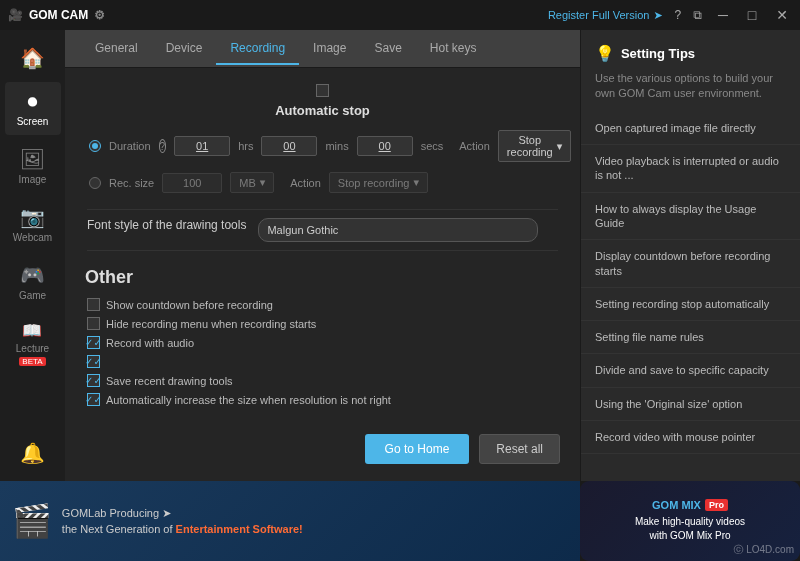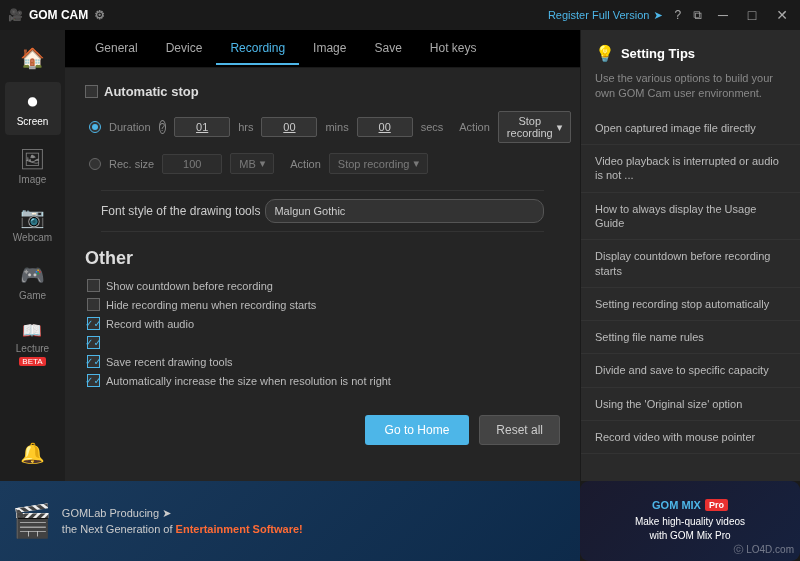--- a/index.html
+++ b/index.html
@@ -31,35 +31,35 @@
     }
     .sidebar-item.active { background: #2a2a2a; color: #fff; }
     .sidebar-icon { font-size: 20px; }
     .sidebar-label { font-size: 10px; text-align: center; }
 
     
     .center-content { flex: 1; background: #252525; display: flex; flex-direction: column; overflow: hidden; }
 
     
     .tab-bar {
-      background: #000000; display: flex; align-items: center; padding: 0 16px;
+      background: #404040; display: flex; align-items: center; padding: 0 16px;
       height: 38px; border-bottom: 1px solid #1a1a1a; flex-shrink: 0;
     }
     .tab {
       padding: 8px 14px; cursor: pointer; color: #aaa; font-size: 12px; border-bottom: 2px solid transparent;
     }
     .tab.active { color: #4db6e8; border-bottom: 2px solid #4db6e8; }
 
     
     .settings-panel { padding: 16px 20px; flex: 1; overflow-y: auto; }
 
     
     .section-header {
       display: flex; align-items: center; gap: 6px; margin-bottom: 12px;
-      font-size: 13px; font-weight: bold; color: #ddd;
+      font-size: 13px; font-weight: bold; color: #ddd; flex-direction: column;
     }
     .checkbox-box {
       width: 13px; height: 13px; border: 1px solid #666; background: #333;
       display: inline-block; flex-shrink: 0;
     }
 
     .auto-stop-row {
       display: flex; align-items: center; gap: 8px; margin-bottom: 10px; padding-left: 4px;
     }
     .radio-btn {
@@ -84,21 +84,21 @@
       font-size: 11px; border-radius: 2px; cursor: pointer; display: flex; align-items: center; gap: 4px;
     }
     .dropdown-btn:disabled { opacity: 0.5; cursor: default; }
     .info-icon {
       width: 14px; height: 14px; border-radius: 50%; border: 1px solid #888; color: #888;
       font-size: 10px; display: flex; align-items: center; justify-content: center; cursor: pointer;
     }
 
     
     .font-row {
-      display: flex; align-items: center; gap: 5px; margin: 16px 16px;
+      display: flex; align-items: flex-start; gap: 12px; margin: 16px 2px;
       padding: 8px 0; border-top: 1px solid #333; border-bottom: 1px solid #333;
     }
     .font-label { font-size: 12px; color: #ccc; white-space: nowrap; }
     .font-select {
       flex: 1; background: #333; border: 1px solid #555; color: #ccc; padding: 5px 8px;
       font-size: 11px; border-radius: 10px; appearance: none; cursor: pointer; max-width: 280px;
     }
 
     
     .other-section { margin-top: 8px; }

